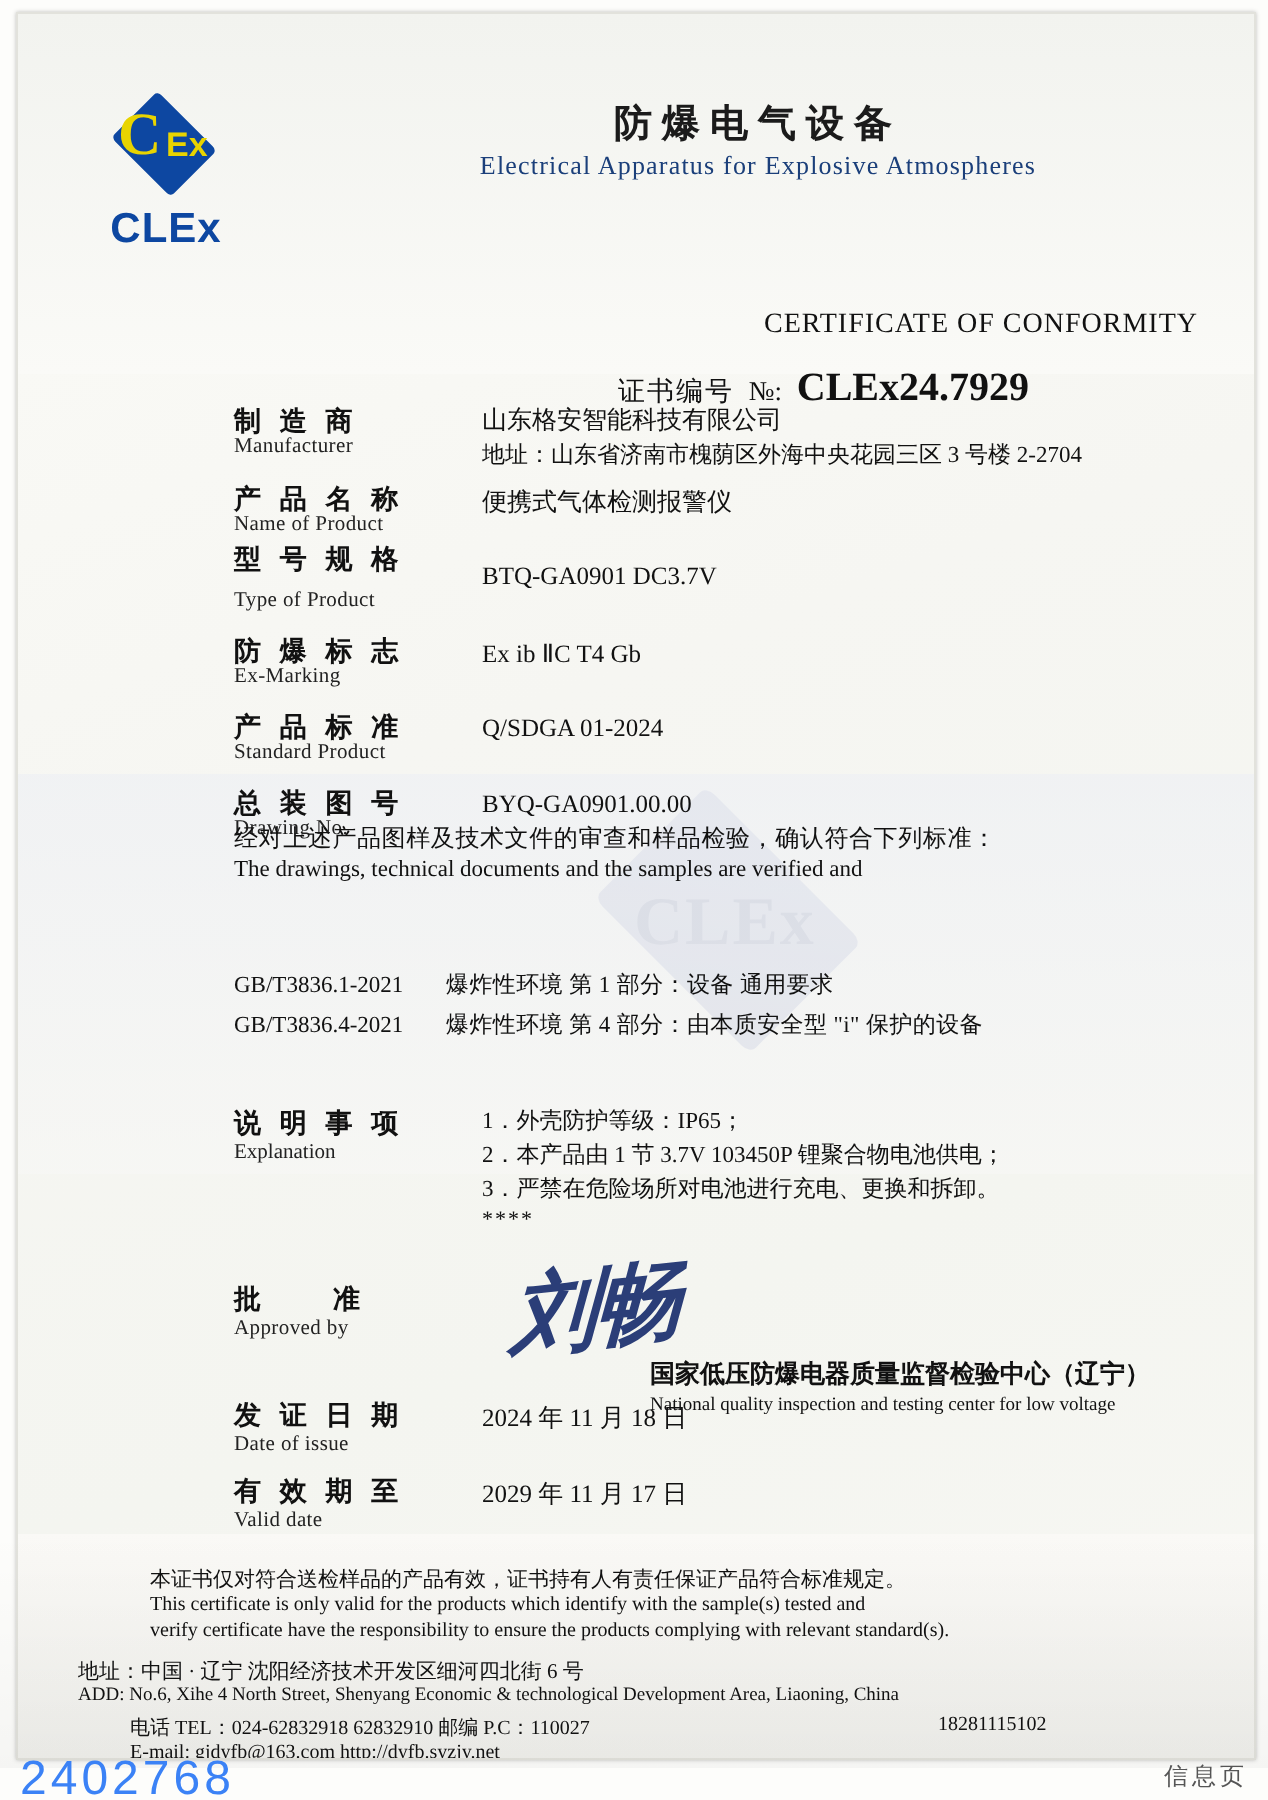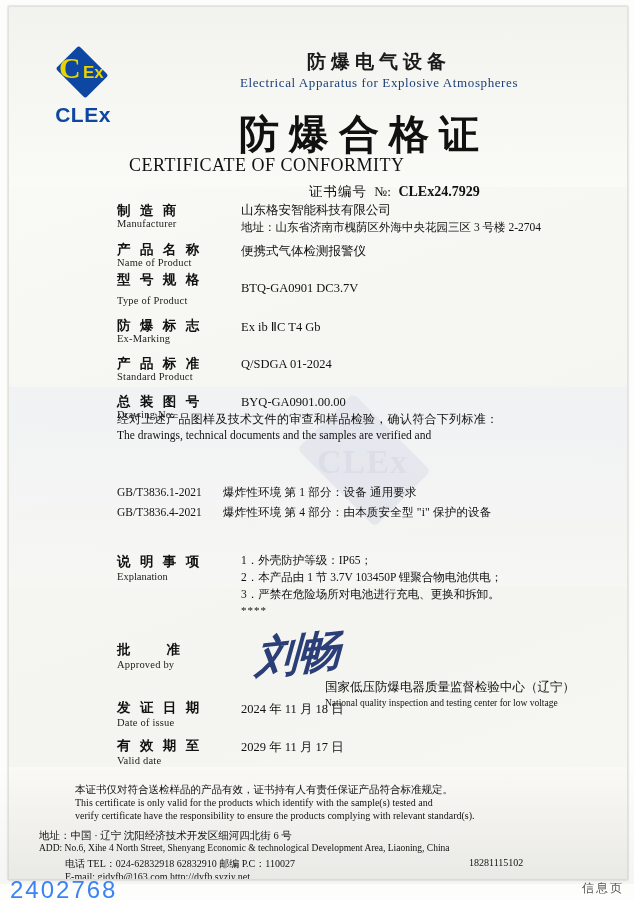--- a/index.html
+++ b/index.html
@@ -135,37 +135,37 @@
     left: 120px; top: 100px; width: 470px;
     text-align: center;
     font-size: 40px;
     font-weight: bold;
     letter-spacing: 10px;
     color: #111;
   }
   .title-en {
     position: absolute;
     left: 120px; top: 148px; width: 470px;
-    text-align: left;
-    font-size: 18px;
+    text-align: right;
+    font-size: 14px;
     letter-spacing: 0.5px;
     color: #111;
   }
 
   .certno-row {
     position: absolute;
     left: 300px; top: 176px;
     font-size: 13.5px;
     color: #111;
   }
   .certno-label { letter-spacing: 1px; }
   .certno-no { margin-left: 4px; }
   .certno-value {
     font-weight: bold;
-    font-size: 14px;
+    font-size: 20px;
     margin-left: 4px;
   }
 
   
   .field {
     position: absolute;
     left: 0; width: 100%;
   }
   .f-label-cn {
     position: absolute;
@@ -283,21 +283,21 @@
     position: absolute;
     left: 8px; top: 76px; width: 92px;
     text-align:center;
     font-size: 9px;
     color:#cf2020;
     border: 1px solid #cf2020;
     padding: 1px 0;
   }
   .org-cn {
     position: absolute; left: 316px; top: 672px;
-    font-size: 12.5px; color:#111; font-weight: normal;
+    font-size: 12.5px; color:#111; font-weight: bold;
   }
   .org-en1 {
     position: absolute; left: 316px; top: 691px;
     font-size: 9.5px; color:#111;
   }
   .org-en2 {
     position: absolute; left: 316px; top: 703px;
     font-size: 9.5px; color:#111;
   }
 
@@ -378,21 +378,20 @@
       <div class="logo-mark">
         <div class="logo-diamond"></div>
         <div class="logo-c">C</div>
         <div class="logo-ex">Ex</div>
       </div>
       <div class="logo-text">CLEx</div>
     </div>
 
     <div class="hdr-cn">防爆电气设备</div>
     <div class="hdr-en">Electrical Apparatus for Explosive Atmospheres</div>
-    <div class="title-cn">防爆合格证</div>
     <div class="title-en">CERTIFICATE OF CONFORMITY</div>
 
     <div class="certno-row">
       <span class="certno-label">证书编号</span>
       <span class="certno-no">№:</span>
       <span class="certno-value">CLEx24.7929</span>
     </div>
 
     <div class="field" style="top:0">
       <div class="f-label-cn" style="top:195px">制 造 商</div>

